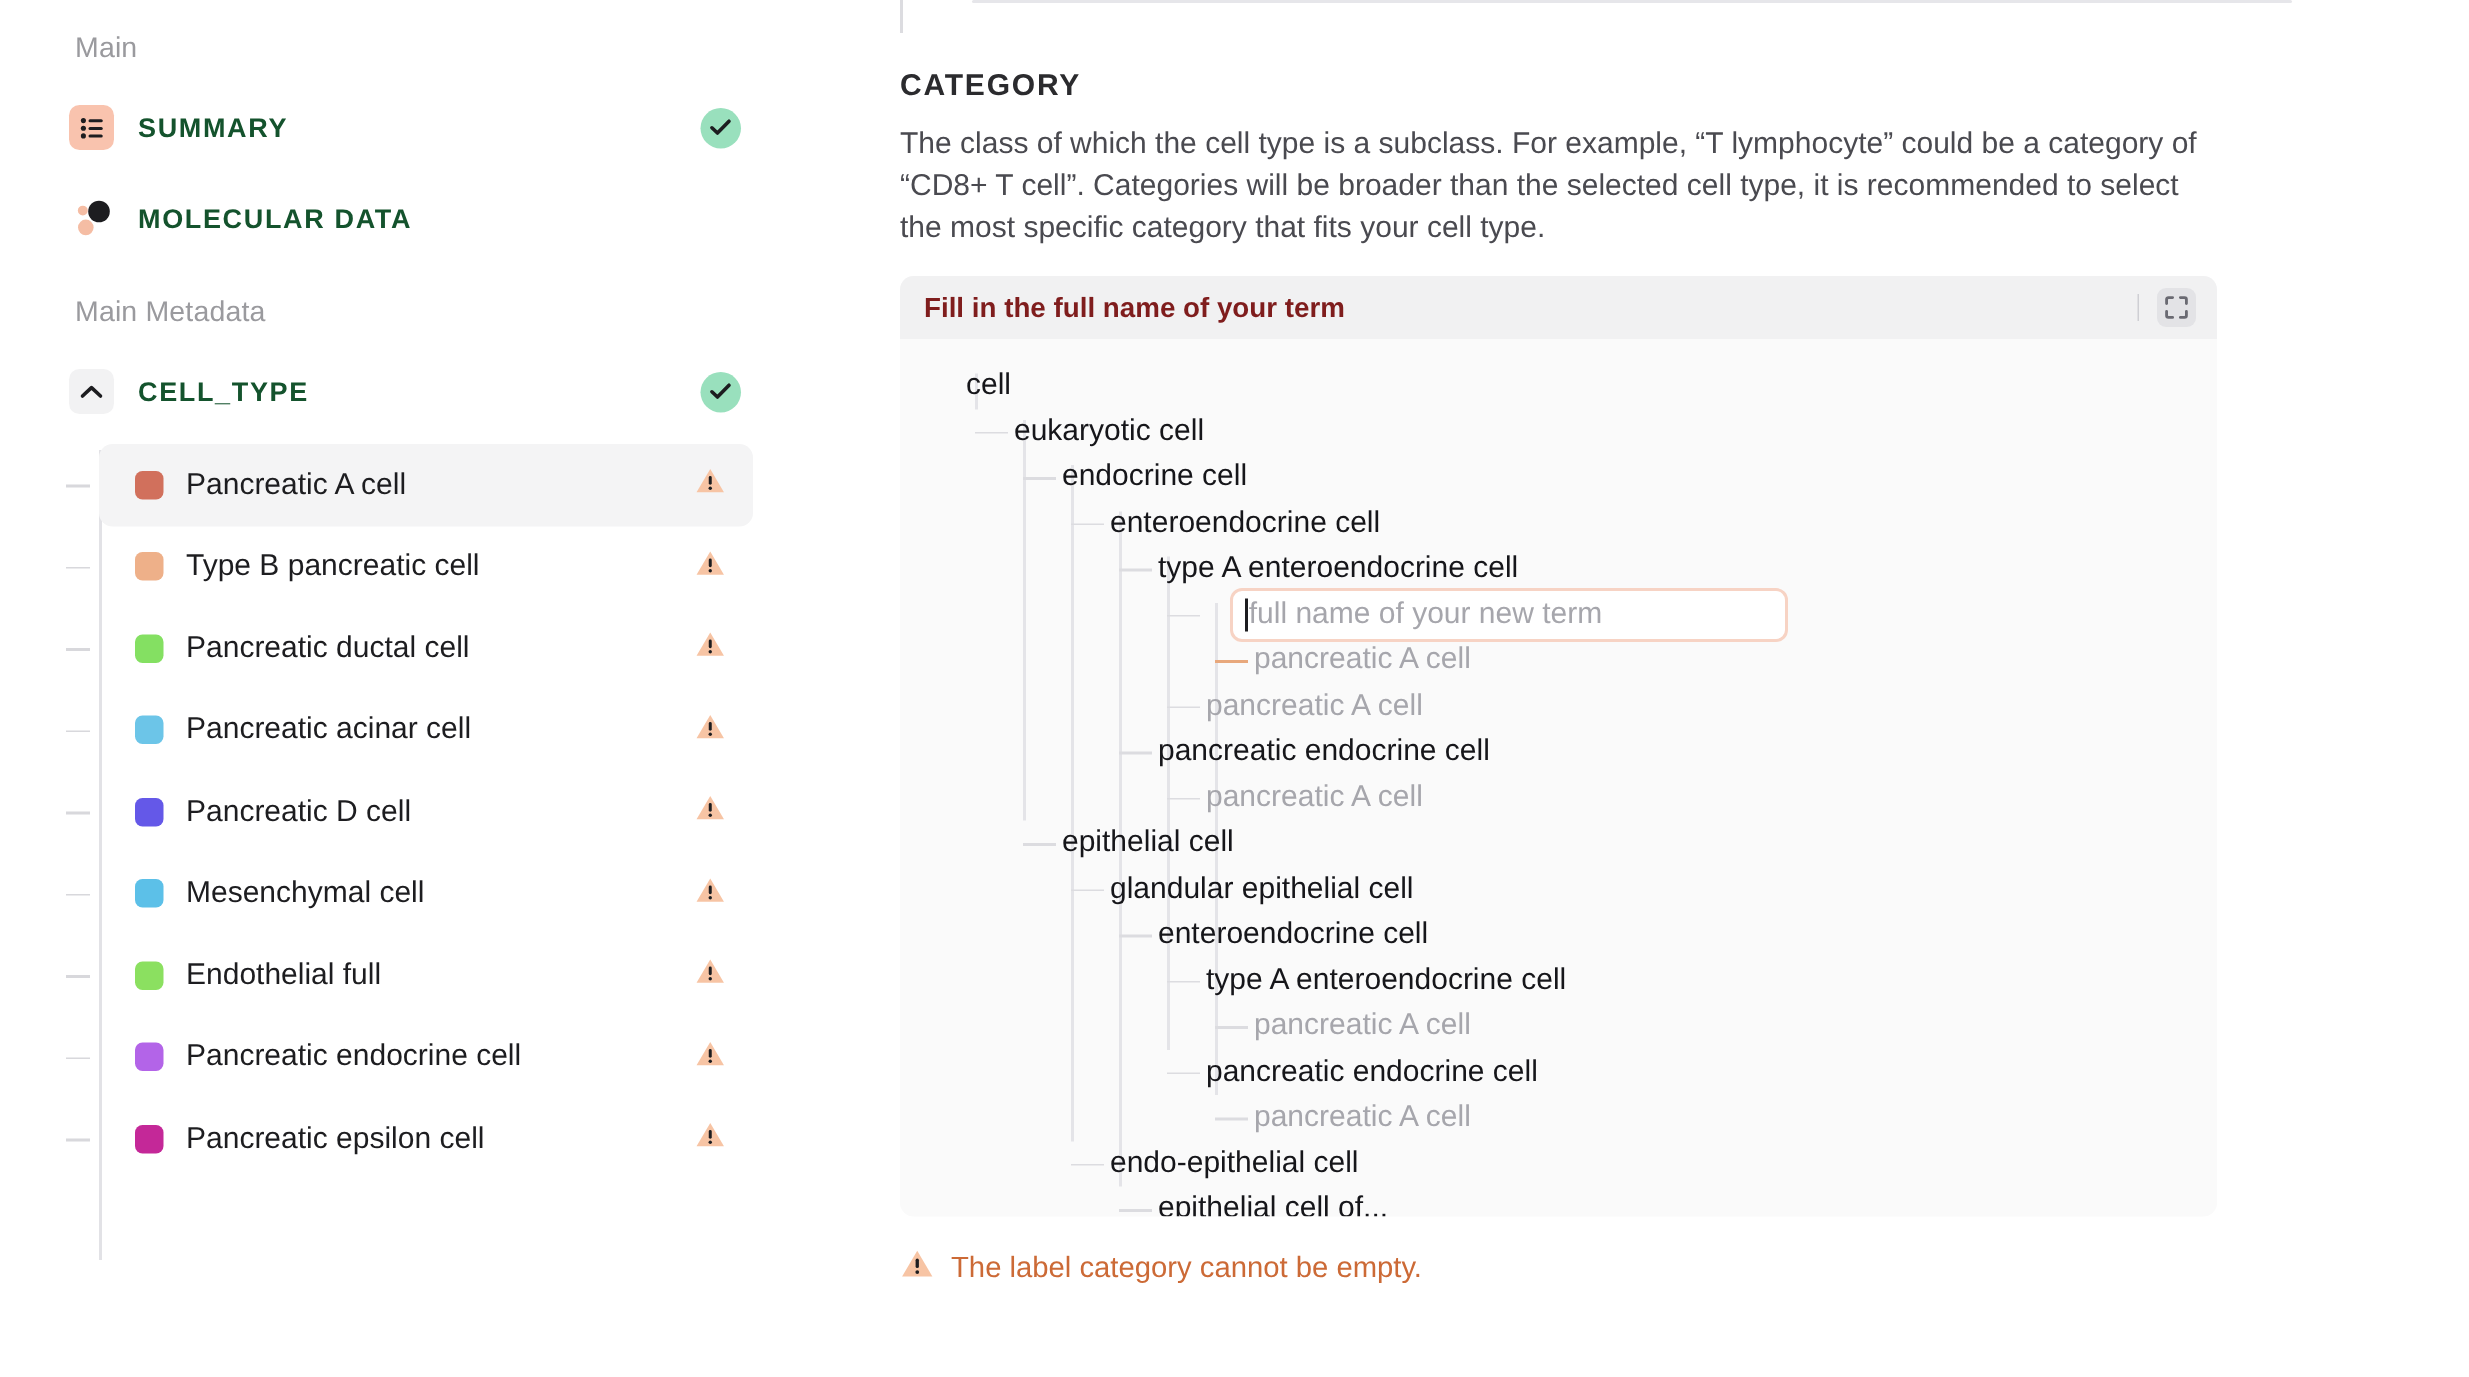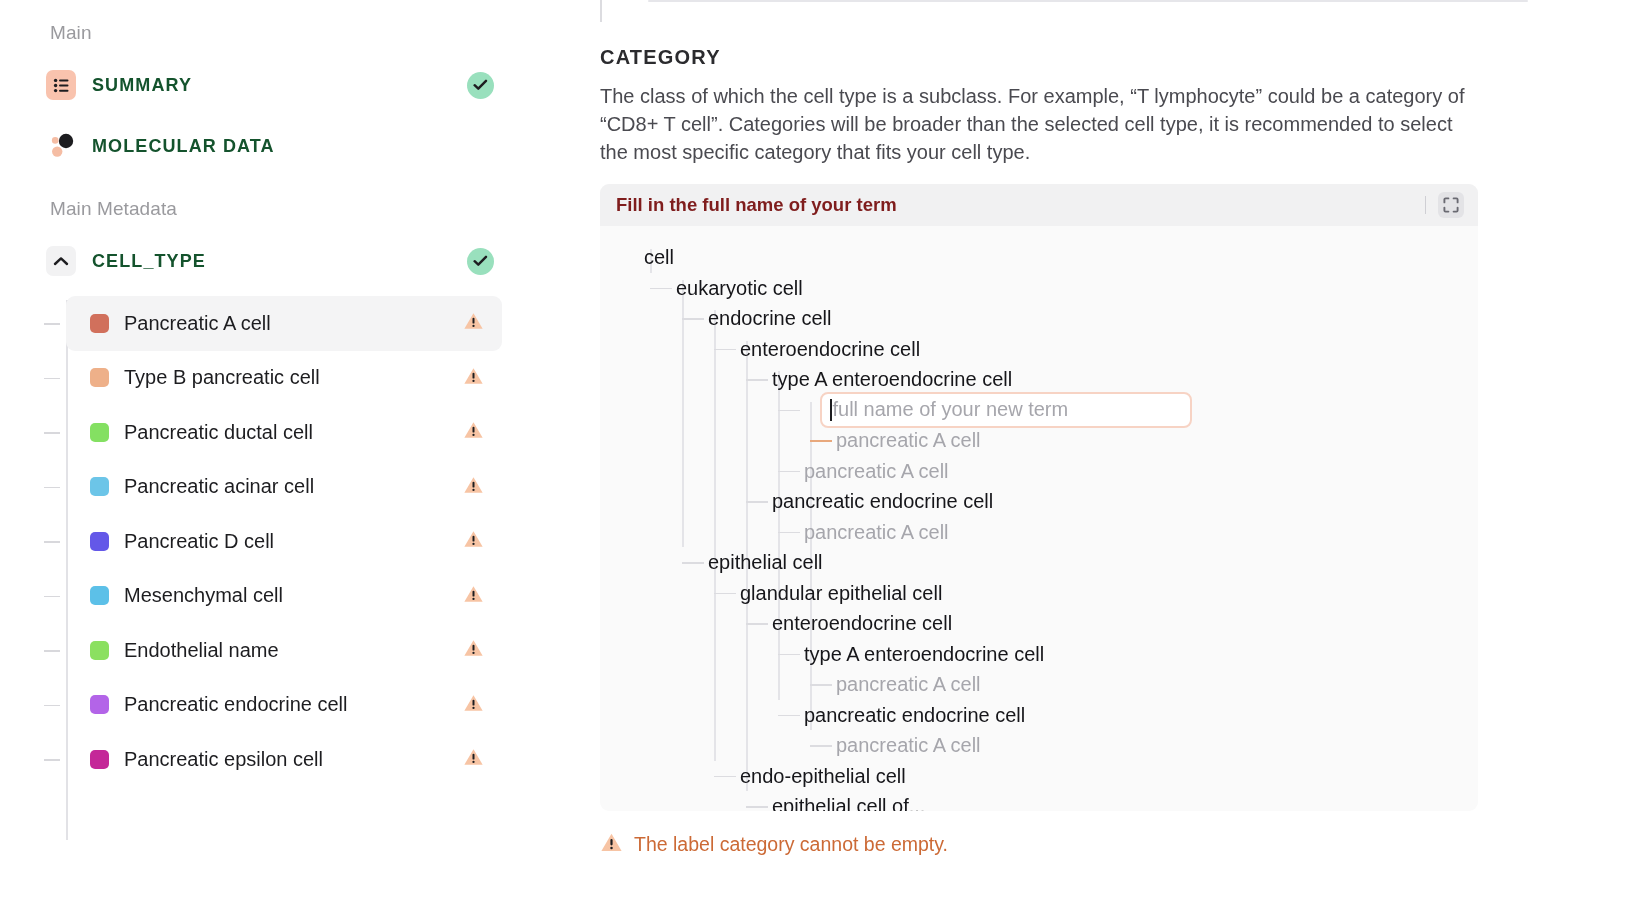--- a/index.html
+++ b/index.html
@@ -263,21 +263,21 @@
           <div class="ct-name">Mesenchymal cell</div>
           <span class="warn-tri"><svg width="21" height="19" viewBox="0 0 23 21">
   <path d="M11.5 1.8 L21.6 19 H1.4 Z" fill="#f7c4a4"></path>
   <rect x="10.4" y="7" width="2.2" height="6.4" rx="1.1" fill="#1d1d20"></rect>
   <circle cx="11.5" cy="16" r="1.25" fill="#1d1d20"></circle>
             </svg></span>
         </div>
         <div class="ct-row">
           <div class="ct-stub"></div>
           <div class="ct-swatch" style="background: rgb(139, 224, 96);"></div>
-          <div class="ct-name">Endothelial name</div>
+          <div class="ct-name">Endothelial full</div>
           <span class="warn-tri"><svg width="21" height="19" viewBox="0 0 23 21">
   <path d="M11.5 1.8 L21.6 19 H1.4 Z" fill="#f7c4a4"></path>
   <rect x="10.4" y="7" width="2.2" height="6.4" rx="1.1" fill="#1d1d20"></rect>
   <circle cx="11.5" cy="16" r="1.25" fill="#1d1d20"></circle>
             </svg></span>
         </div>
         <div class="ct-row">
           <div class="ct-stub"></div>
           <div class="ct-swatch" style="background: rgb(179, 100, 232);"></div>
           <div class="ct-name">Pancreatic endocrine cell</div>

